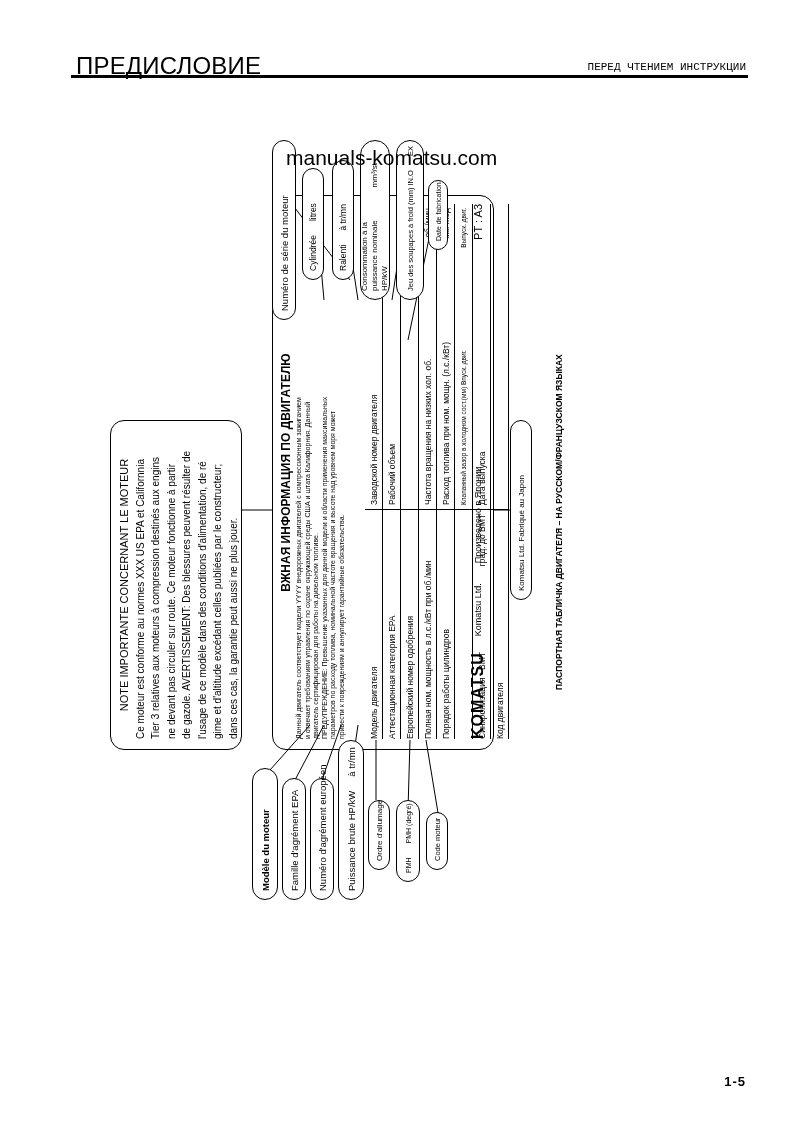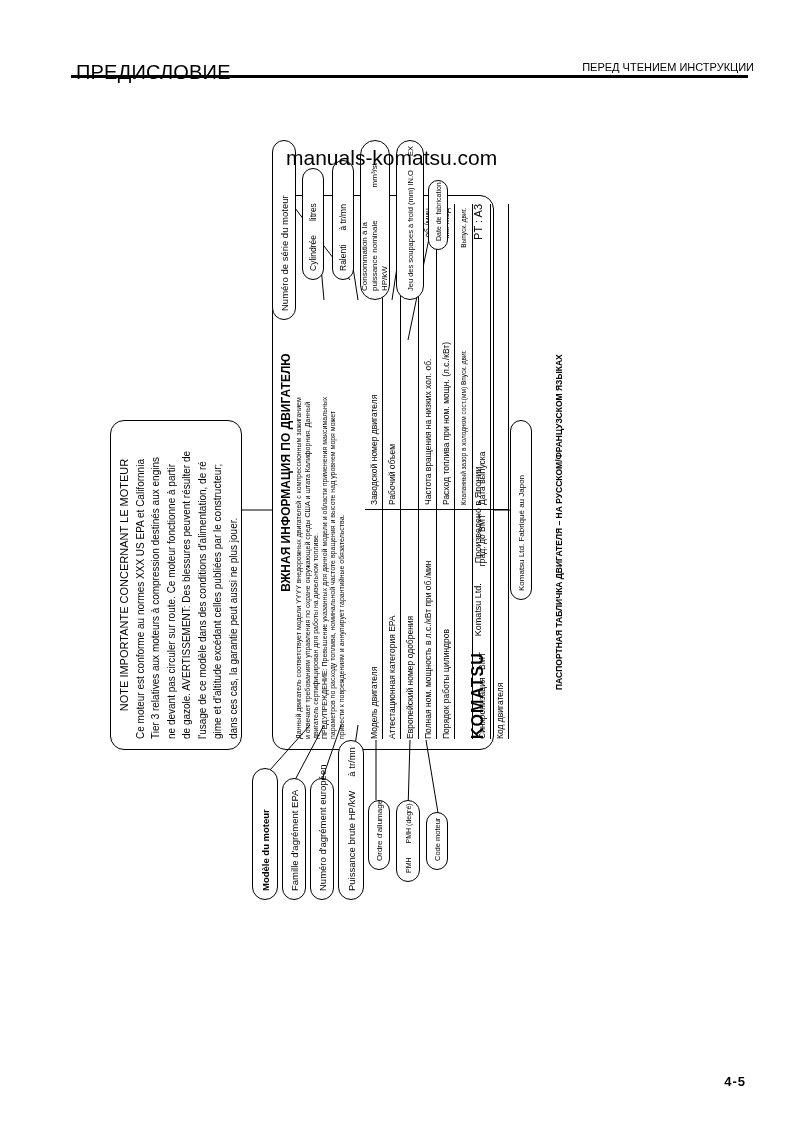--- a/index.html
+++ b/index.html
@@ -1,19 +1,19 @@
 <!DOCTYPE html>
 <html><head>
 <meta charset="utf-8">
 <style>
   html, body { margin:0; padding:0; background:#fff; }
   body { width:794px; height:1123px; position:relative; overflow:hidden;
          font-family:"Liberation Sans", sans-serif; color:#000; }
-  .hdr-left { position:absolute; left:76px; top:61px; font-size:20px; letter-spacing:0.2px; }
-  .hdr-right { position:absolute; right:40px; top:61px; font-size:11px; }
+  .hdr-left { position:absolute; left:76px; top:52px; font-size:24px; letter-spacing:0.2px; }
+  .hdr-right { position:absolute; right:48px; top:61px; font-size:11px;font-family:Liberation Mono, monospace; }
   .hdr-rule { position:absolute; left:71px; top:75px; width:677px; height:3px; background:#000; }
   .watermark { position:absolute; left:270px; top:146px; font-size:21px; z-index:5;margin-left:16px; }
   .pagenum { position:absolute; right:48px; top:1074px; font-size:13px; font-weight:bold; letter-spacing:1px; }
 
   
   .canvas { position:absolute; width:760px; height:480px; left:110px; top:900px;
             transform-origin:0 0; transform:rotate(-90deg); }
   .box { position:absolute; border:1.5px solid #000; border-radius:14px; box-sizing:border-box; }
   .pill { position:absolute; border:1.5px solid #000; border-radius:16px; box-sizing:border-box;
           font-size:9.5px; display:flex; align-items:center; padding:0 8px; white-space:nowrap; background:#fff; }
@@ -224,13 +224,13 @@
       <span>Date de fabrication</span>
     </div>
 
   <div class="pill" style="left:300px;top:400px;width:180px;height:22px;font-size:8px;">
       <span>Komatsu Ltd.  Fabriqué au Japon</span>
     </div>
 
   <div class="caption">ПАСПОРТНАЯ ТАБЛИЧКА ДВИГАТЕЛЯ – НА РУССКОМ/ФРАНЦУЗСКОМ ЯЗЫКАХ</div>
 </div>
 
-<div class="pagenum">4-5</div>
+<div class="pagenum">1-5</div>
 
 </body></html>

